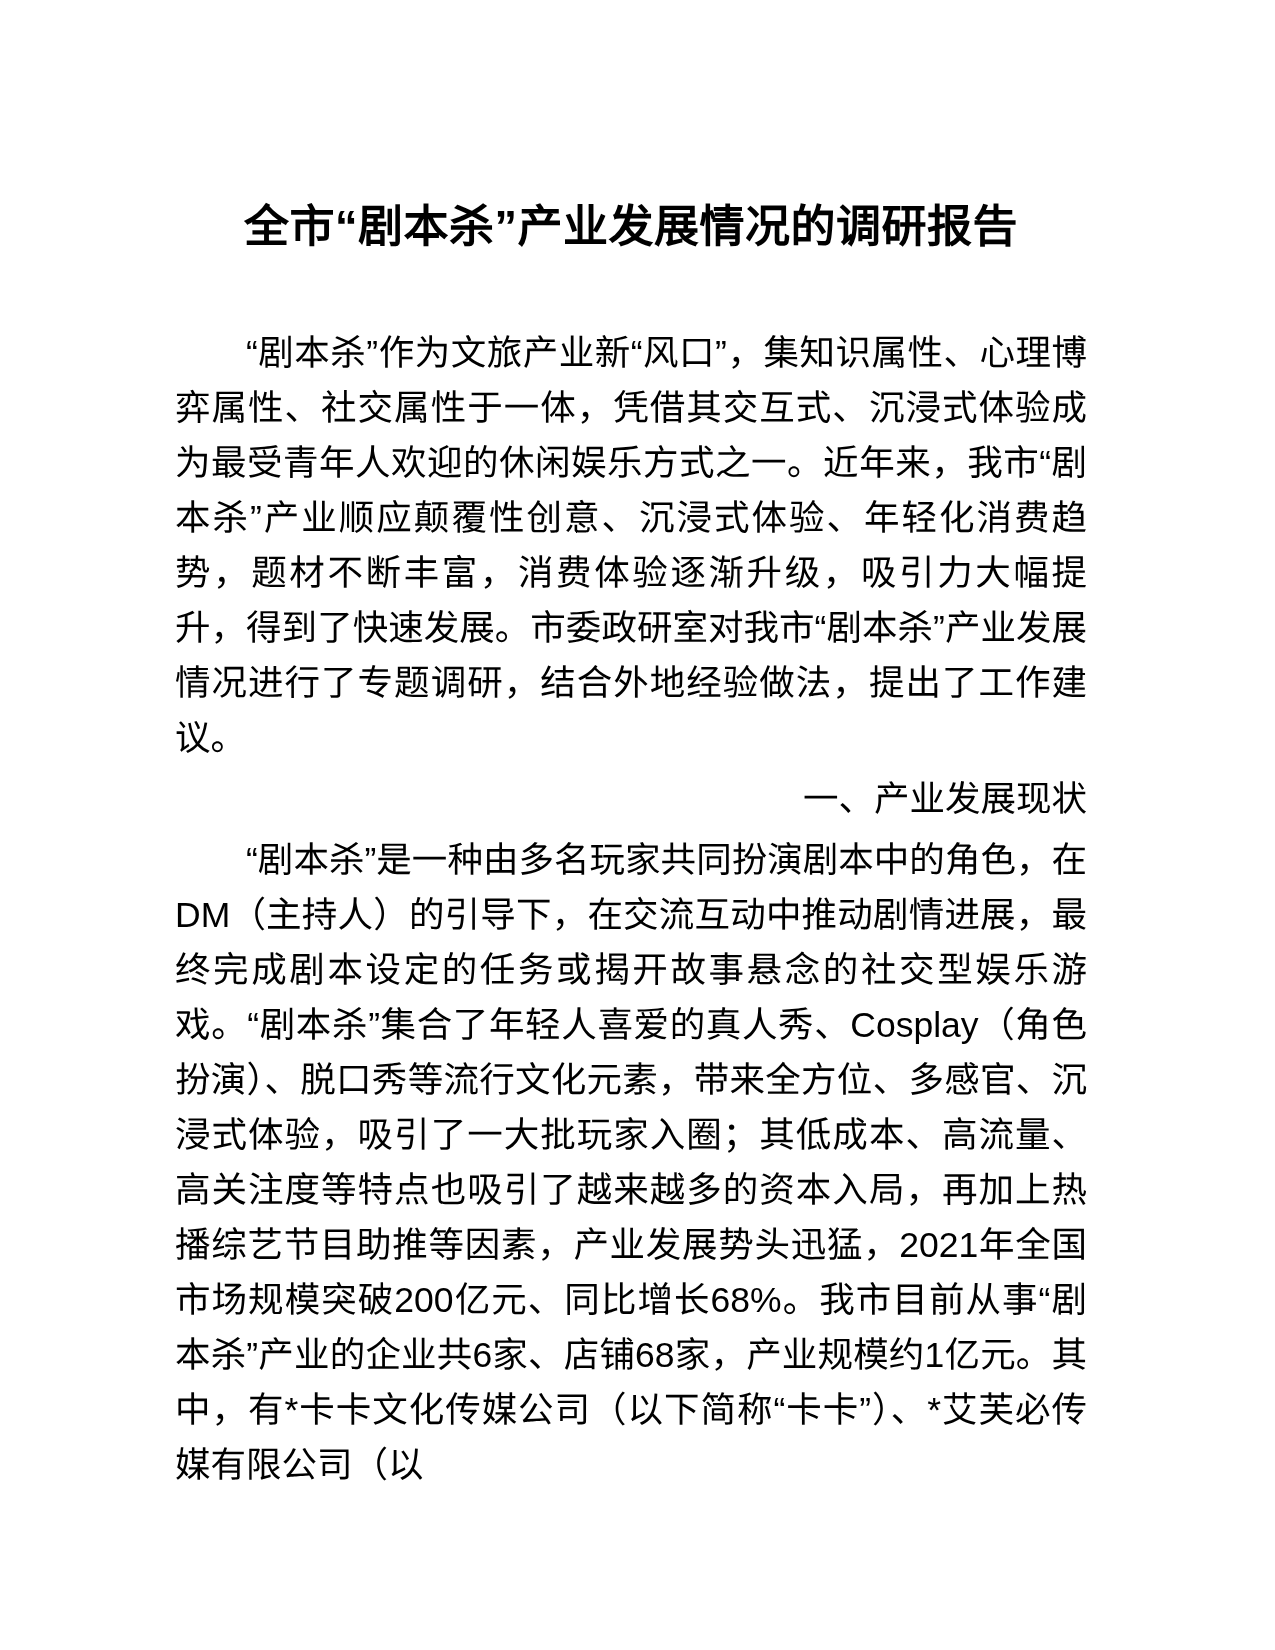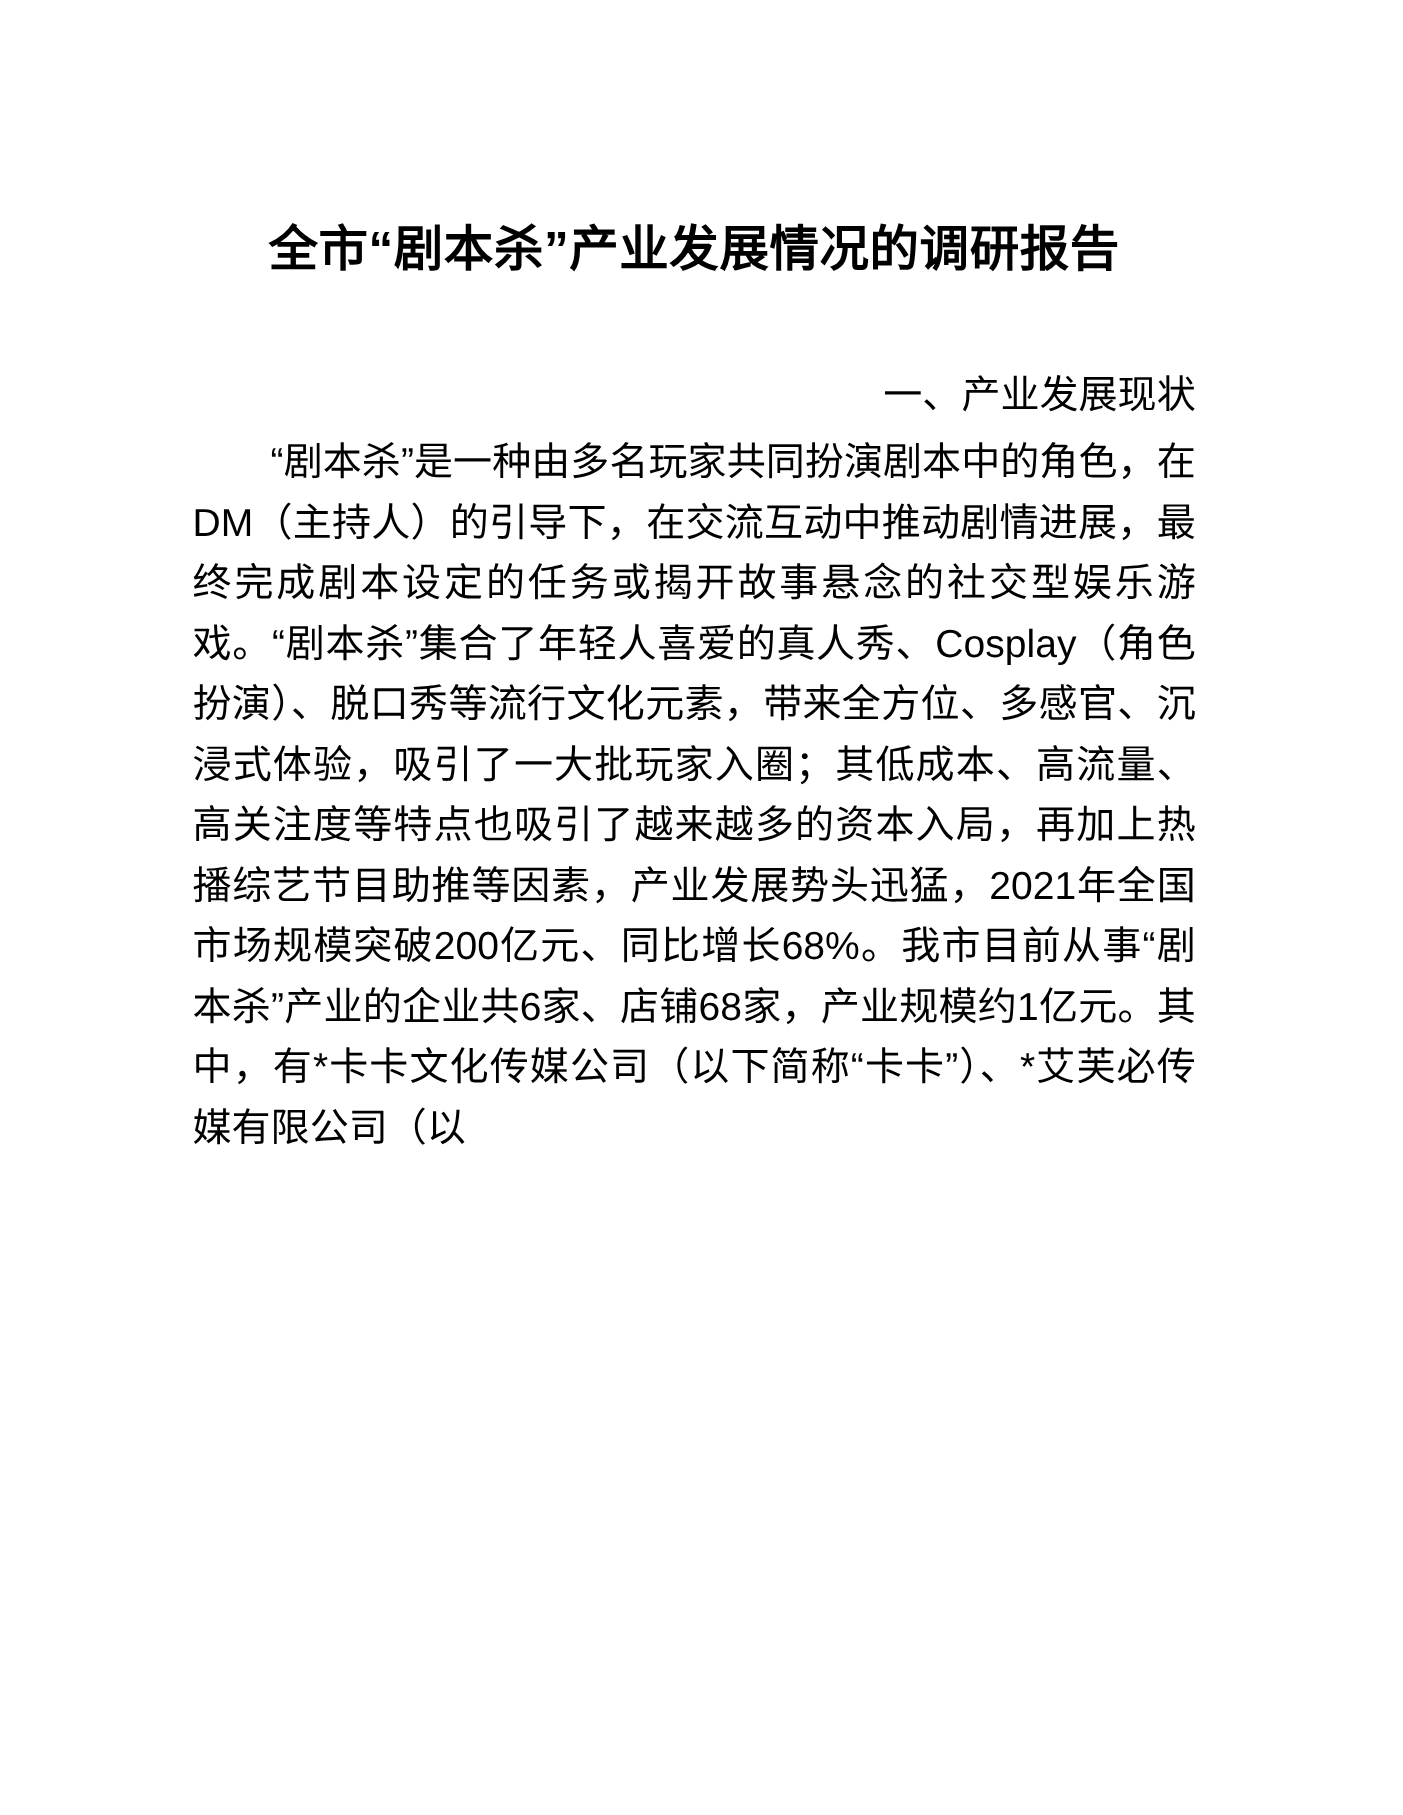--- a/index.html
+++ b/index.html
@@ -65,20 +65,21 @@
 </head>
 <body>
 
 <div class="page">
   <div class="page-body">
 
     <h1 class="doc-title">全市“剧本杀”产业发展情况的调研报告</h1>
 
     <div class="body-block">
 
+      <p class="para">“剧本杀”作为文旅产业新“风口”，集知识属性、心理博弈属性、社交属性于一体，凭借其交互式、沉浸式体验成为最受青年人欢迎的休闲娱乐方式之一。近年来，我市“剧本杀”产业顺应颠覆性创意、沉浸式体验、年轻化消费趋势，题材不断丰富，消费体验逐渐升级，吸引力大幅提升，得到了快速发展。市委政研室对我市“剧本杀”产业发展情况进行了专题调研，结合外地经验做法，提出了工作建议。</p>
 
       <div class="spacer-xs"></div>
 
       <p class="heading-2">一、产业发展现状</p>
 
       <div class="spacer-xs"></div>
 
       <p class="para">“剧本杀”是一种由多名玩家共同扮演剧本中的角色，在DM（主持人）的引导下，在交流互动中推动剧情进展，最终完成剧本设定的任务或揭开故事悬念的社交型娱乐游戏。“剧本杀”集合了年轻人喜爱的真人秀、Cosplay（角色扮演）、脱口秀等流行文化元素，带来全方位、多感官、沉浸式体验，吸引了一大批玩家入圈；其低成本、高流量、高关注度等特点也吸引了越来越多的资本入局，再加上热播综艺节目助推等因素，产业发展势头迅猛，2021年全国市场规模突破200亿元、同比增长68%。我市目前从事“剧本杀”产业的企业共6家、店铺68家，产业规模约1亿元。其中，有*卡卡文化传媒公司（以下简称“卡卡”）、*艾芙必传媒有限公司（以</p>
 
     </div>

